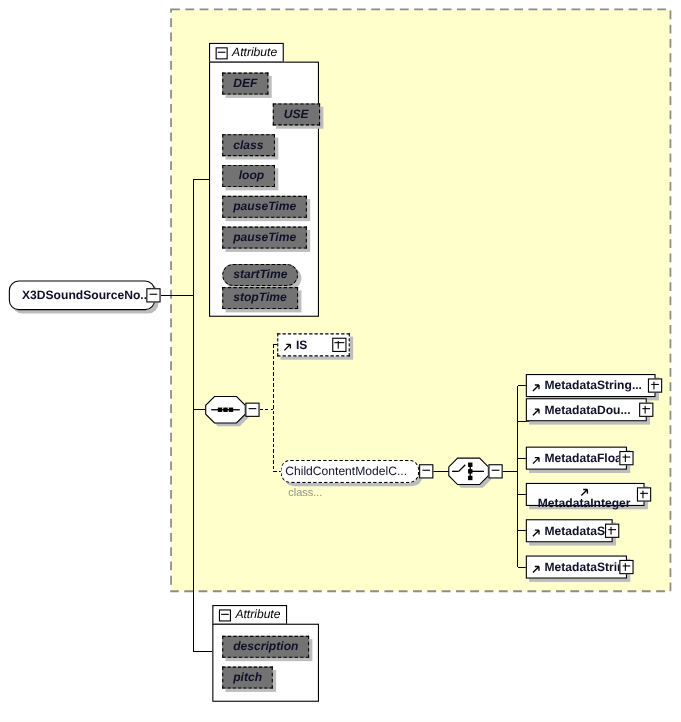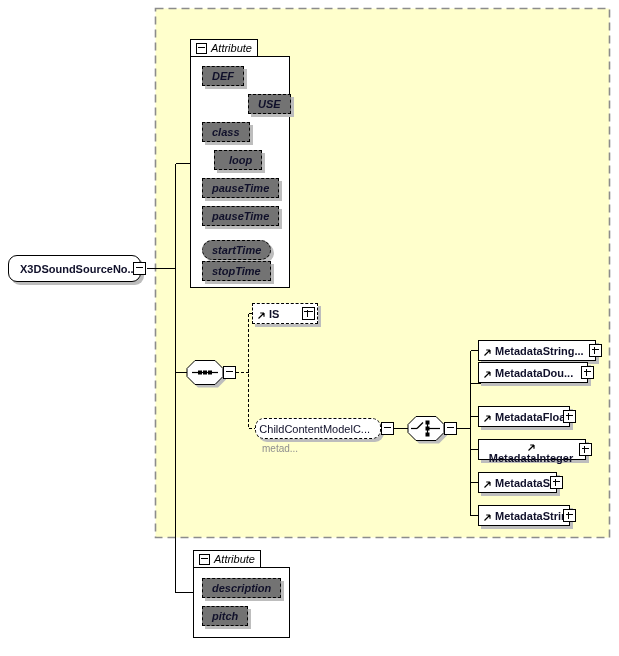--- a/index.html
+++ b/index.html
@@ -119,21 +119,21 @@
     <span class="tg-in">
         <span class="h"></span>
       </span>
     <span>Attribute</span>
   </div>
   <div class="grp-body" style="left:190px; top:56px; width:100px; height:232px;"></div>
 
   <div class="leaf" style="left:202px; top:66px;">DEF</div>
   <div class="leaf" style="left:204px; top:94px;margin-left:44px;">USE</div>
   <div class="leaf" style="left:202px; top:122px;">class</div>
-  <div class="leaf" style="left:214px; top:150px;padding-left:14px;">loop</div>
+  <div class="leaf" style="left:202px; top:150px;padding-left:14px;">loop</div>
   <div class="leaf" style="left:202px; top:178px;">pauseTime</div>
   <div class="leaf" style="left:202px; top:206px;">pauseTime</div>
   <div class="leaf" style="left:202px; top:240px;border-radius:10px;">startTime</div>
   <div class="leaf" style="left:202px; top:261px;">stopTime</div>
 
   <div class="node rootnode" style="left:8px; top:255px; width:133px;">
     <span class="lbl">X3DSoundSourceNo...</span>
   </div>
   <span class="tg" style="left:133px; top:262px;">
       <span class="h"></span>
@@ -153,21 +153,21 @@
         <span class="v"></span>
       </span>
   </div>
 
   <div class="node dashed rounded" style="left:255px; top:418px; width:126px; font-weight:normal;">
     <span>ChildContentModelC...</span>
   </div>
   <span class="tg" style="left:381px; top:422px;">
       <span class="h"></span>
     </span>
-  <div class="annot" style="left:262px; top:443px;">metad...</div>
+  <div class="annot" style="left:262px; top:443px;">class...</div>
 
   <span class="tg" style="left:444px; top:422px;">
       <span class="h"></span>
     </span>
 
   <div class="node" style="left:478px; top:340px; width:118px;">
     <svg class="arrow-ico" width="9" height="9" viewBox="0 0 9 9">
         <path d="M1.5 7.5 L7 2 M7 2 H3.2 M7 2 V5.8" fill="none" stroke="#000" stroke-width="1.2"></path>
       </svg>
     <span class="lbl">MetadataString...</span>

